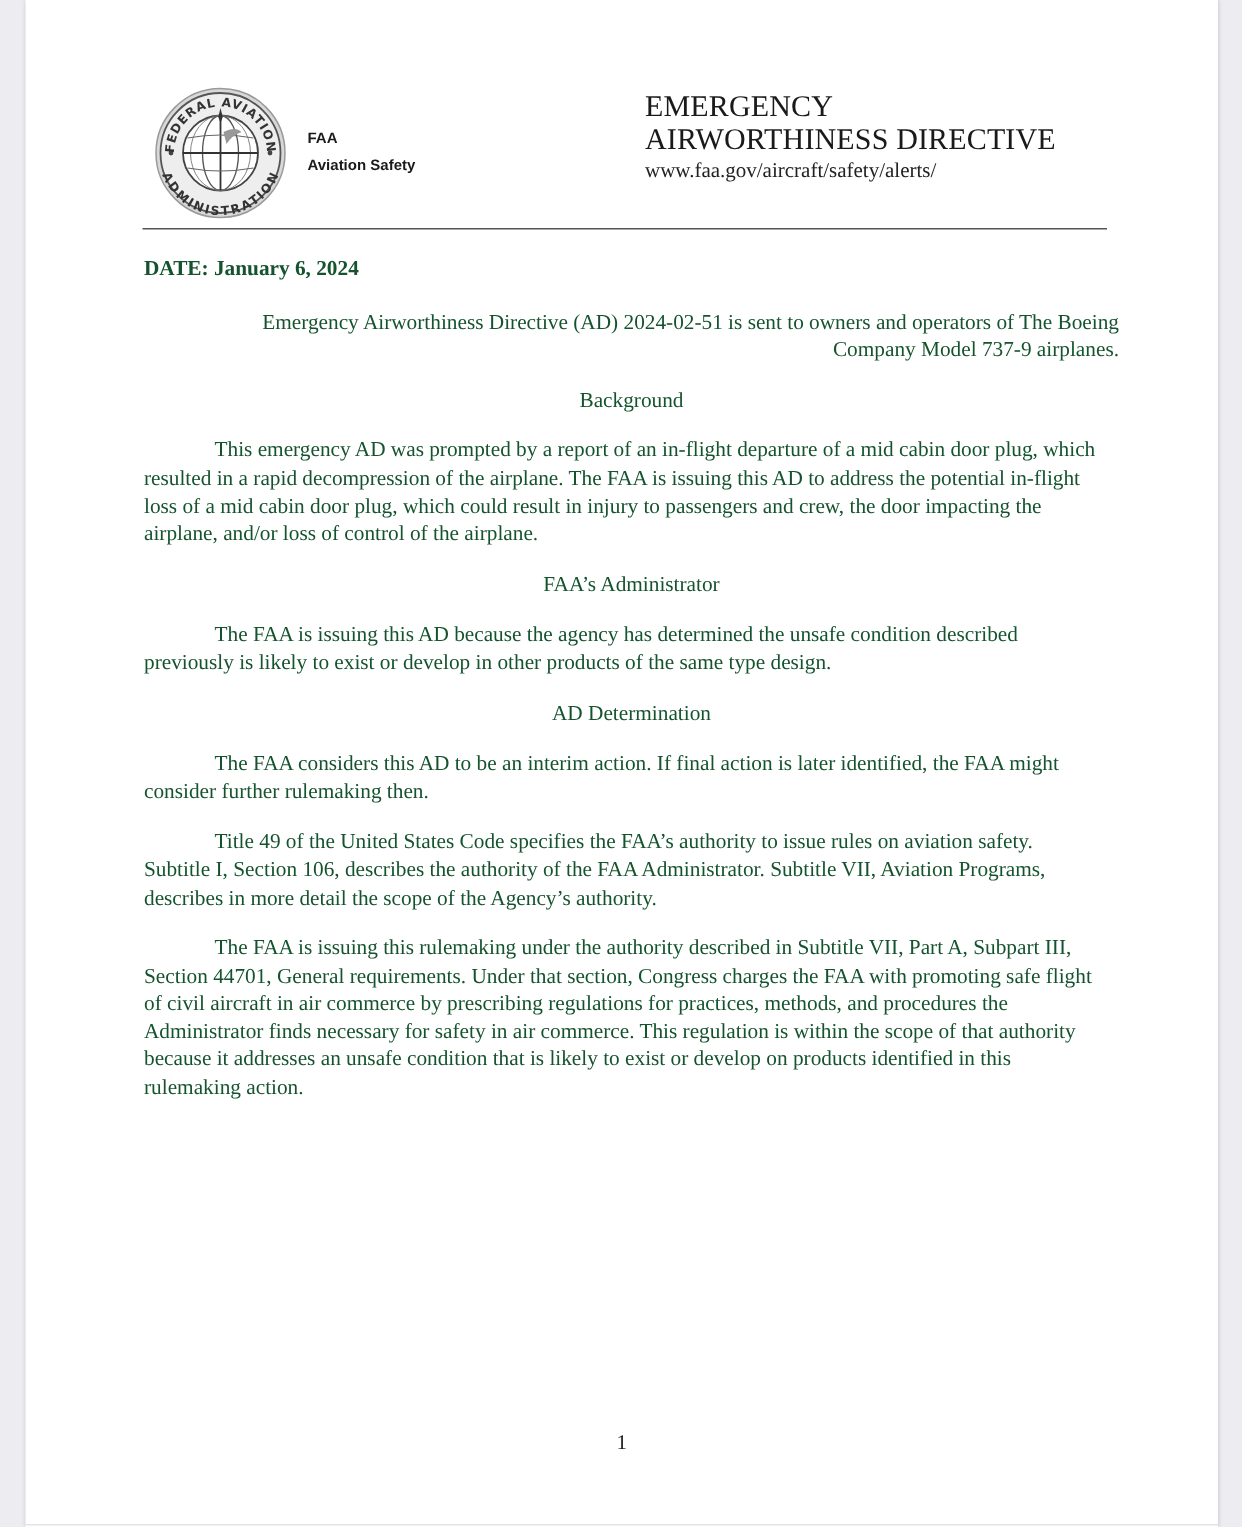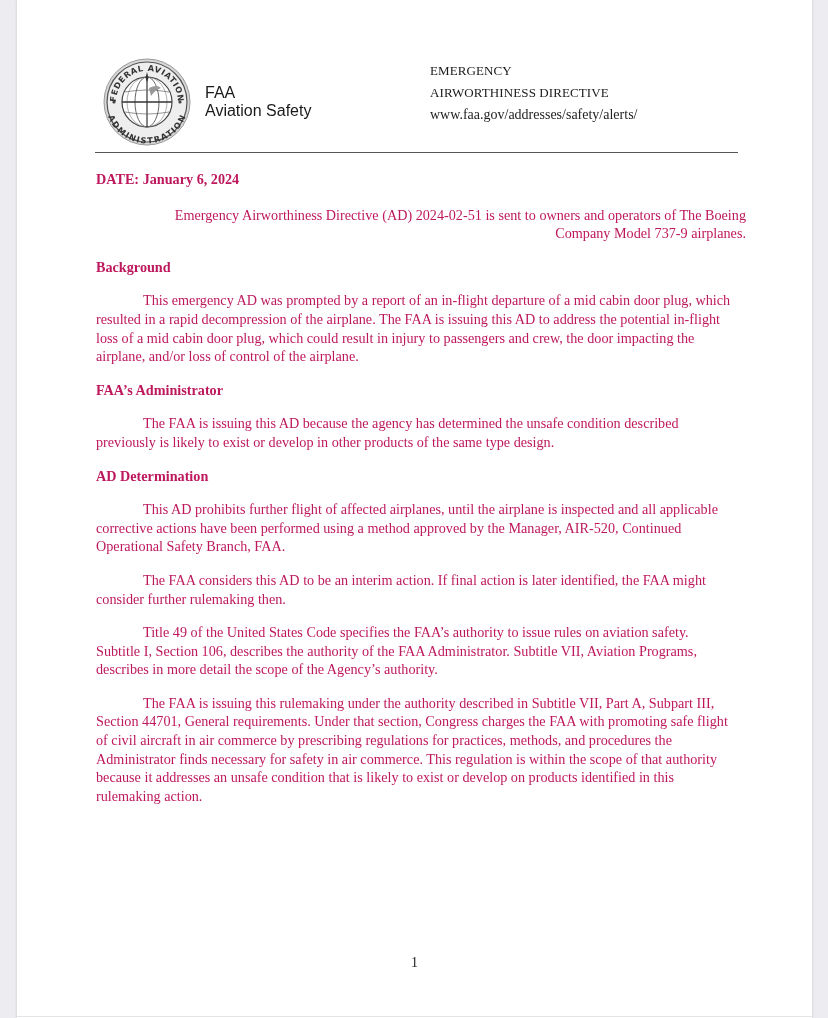--- a/index.html
+++ b/index.html
@@ -30,34 +30,34 @@
       left: 86px;
       top: 58px;
       width: 88px;
       height: 88px;
     }
     .agency {
       position: absolute;
       left: 188px;
       top: 84px;
       font-family: "Liberation Sans", sans-serif;
-      font-weight: normal;
-      font-size: 16px;
+      font-weight: bold;
+      font-size: 10px;
       line-height: 18px;
       color: #1a1a1a;
     }
     .directive-head {
       position: absolute;
       left: 413px;
       top: 60px;
       font-family: "Liberation Serif", serif;
       color: #1a1a1a;
     }
     .directive-head .t1, .directive-head .t2 {
-      font-size: 13px;
+      font-size: 20px;
       line-height: 22px;
       letter-spacing: 0.1px;
     }
     .directive-head .url {
       font-size: 14px;
       line-height: 20px;
       margin-top: 1px;
       color: #222;
     }
     .rule {
@@ -69,34 +69,35 @@
       border-top: 1.3px solid #555;
     }
     .doc {
       position: absolute;
       left: 79px;
       top: 170px;
       width: 650px;
       font-family: "Liberation Serif", serif;
       font-size: 14.2px;
       line-height: 18.6px;
-      color: #be185d;
+      color: #14532d;
     }
     .meta-line {
       font-weight: bold;
       margin: 0;
     }
     .intro {
       margin: 17px 0 0 0;
       text-indent: 47px;
       text-align: right;
     }
     .section-title {
-      font-weight: bold;
+      font-weight: normal;
       margin: 15px 0 0 0;
+      text-align: center;
     }
     .section-para {
       margin: 15px 12px 0 0;
       text-indent: 47px;
     }
     .section-para.follow {
       margin-top: 15px;
     }
     .page-num {
       position: absolute;
@@ -152,21 +153,21 @@
     </div>
 
     <div class="agency">
       <div>FAA</div>
       <div>Aviation Safety</div>
     </div>
 
     <div class="directive-head">
       <div class="t1">EMERGENCY</div>
       <div class="t2">AIRWORTHINESS DIRECTIVE</div>
-      <div class="url">www.faa.gov/addresses/safety/alerts/</div>
+      <div class="url">www.faa.gov/aircraft/safety/alerts/</div>
     </div>
 
     <div class="rule"></div>
 
     <div class="doc">
       <p class="meta-line">DATE: January 6, 2024</p>
 
       <p class="intro">Emergency Airworthiness Directive (AD) 2024-02-51 is sent to owners and operators of The Boeing Company Model 737-9 airplanes.</p>
 
       <div>
@@ -174,21 +175,20 @@
         <p class="section-para">This emergency AD was prompted by a report of an in-flight departure of a mid cabin door plug, which resulted in a rapid decompression of the airplane. The FAA is issuing this AD to address the potential in-flight loss of a mid cabin door plug, which could result in injury to passengers and crew, the door impacting the airplane, and/or loss of control of the airplane.</p>
       </div>
 
       <div>
         <p class="section-title">FAA’s Administrator</p>
         <p class="section-para">The FAA is issuing this AD because the agency has determined the unsafe condition described previously is likely to exist or develop in other products of the same type design.</p>
       </div>
 
       <div>
         <p class="section-title">AD Determination</p>
-        <p class="section-para">This AD prohibits further flight of affected airplanes, until the airplane is inspected and all applicable corrective actions have been performed using a method approved by the Manager, AIR-520, Continued Operational Safety Branch, FAA.</p>
       </div>
 
       <div>
         <p class="section-para">The FAA considers this AD to be an interim action. If final action is later identified, the FAA might consider further rulemaking then.</p>
       </div>
 
       <div>
         <p class="section-para">Title 49 of the United States Code specifies the FAA’s authority to issue rules on aviation safety. Subtitle I, Section 106, describes the authority of the FAA Administrator. Subtitle VII, Aviation Programs, describes in more detail the scope of the Agency’s authority.</p>
         <p class="section-para follow">The FAA is issuing this rulemaking under the authority described in Subtitle VII, Part A, Subpart III, Section 44701, General requirements. Under that section, Congress charges the FAA with promoting safe flight of civil aircraft in air commerce by prescribing regulations for practices, methods, and procedures the Administrator finds necessary for safety in air commerce. This regulation is within the scope of that authority because it addresses an unsafe condition that is likely to exist or develop on products identified in this rulemaking action.</p>
       </div>

